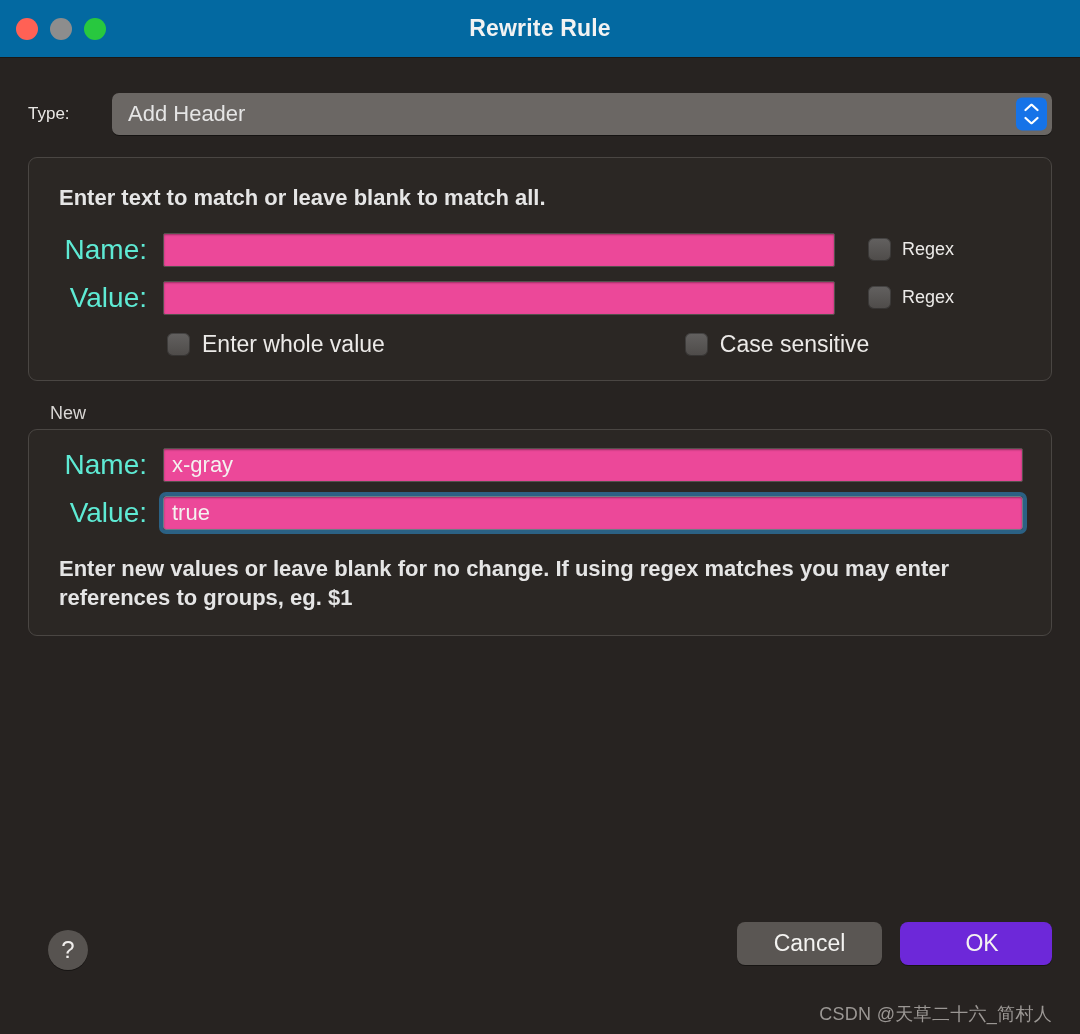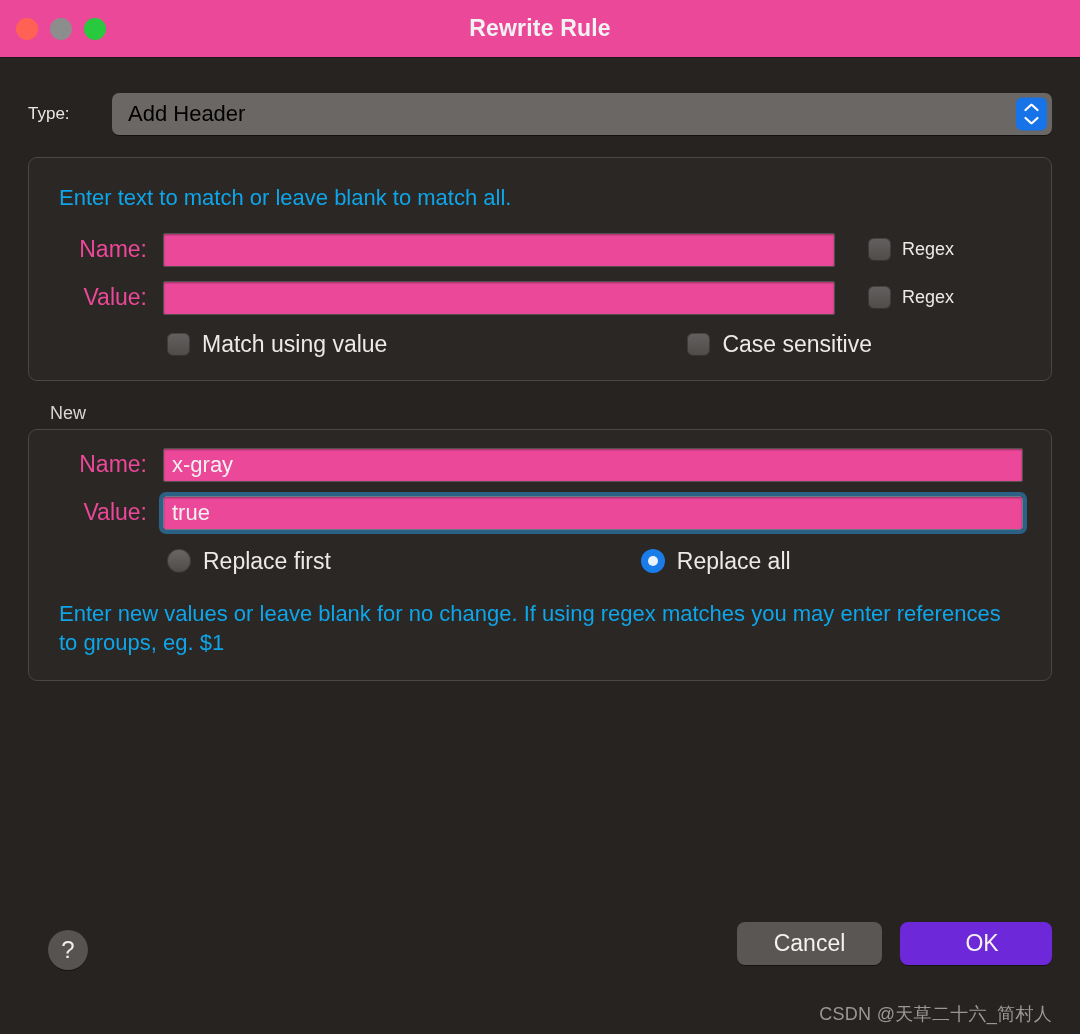--- a/index.html
+++ b/index.html
@@ -17,21 +17,21 @@
     height: 1034px;
     background: #272321;
     overflow: hidden;
     box-sizing: border-box;
   }
 
   
   .titlebar {
     position: relative;
     height: 57px;
-    background: #ec4899;
+    background: #0369a1;
     display: flex;
     align-items: center;
     justify-content: center;
     border-bottom: 1px solid #1b1816;
   }
   .traffic {
     position: absolute;
     left: 16px;
     top: 50%;
     transform: translateY(-50%);
@@ -81,21 +81,21 @@
     background: #6b6764;
     border-radius: 7px;
     display: flex;
     align-items: center;
     padding-left: 16px;
     box-sizing: border-box;
     box-shadow: 0 1px 0 rgba(0,0,0,.45);
   }
   .popup-value {
     font-size: 22px;
-    color: #000000;
+    color: #e5e5e5;
   }
   .stepper {
     position: absolute;
     right: 5px;
     top: 50%;
     transform: translateY(-50%);
     width: 31px;
     height: 33px;
     background: #1673e8;
     border-radius: 6px;
@@ -187,38 +187,38 @@
     top: 7px;
     width: 10px;
     height: 10px;
     border-radius: 50%;
     background: #e9f1fb;
   }
 
   
   .hint {
     font-size: 22px;
-    font-weight: normal;
-    color: #0ea5e9;
+    font-weight: bold;
+    color: #e5e5e5;
     margin: 7px 0 20px 2px;
     line-height: 1.35;
   }
   .hint.below { margin: 24px 0 4px 2px; }
 
   .field-row {
     display: flex;
     align-items: center;
     margin-bottom: 14px;
   }
   .field-label {
     width: 106px;
     text-align: right;
     padding-right: 16px;
-    font-size: 23px;
-    color: #ec4899;
+    font-size: 28px;
+    color: #5eead4;
     box-sizing: border-box;
   }
   .txt {
     height: 34px;
     background: #ec4899;
     border: 1px solid #55504d;
     border-radius: 2px;
     display: flex;
     align-items: center;
     padding: 0 8px;
@@ -363,21 +363,21 @@
           <div class="txt match-w"></div>
           <div class="regex-opt">
             <span class="cb"></span>
             <span class="regex-label">Regex</span>
           </div>
         </div>
 
         <div class="sub-opts">
           <div class="opt">
             <span class="cb"></span>
-            <span class="opt-label">Match using value</span>
+            <span class="opt-label">Enter whole value</span>
           </div>
           <div class="opt second">
             <span class="cb"></span>
             <span class="opt-label">Case sensitive</span>
           </div>
         </div>
       </div>
     </div>
 
     <div class="group">
@@ -387,30 +387,20 @@
         <div class="field-row">
           <div class="field-label">Name:</div>
           <div class="txt new-w">x-gray</div>
         </div>
 
         <div class="field-row">
           <div class="field-label">Value:</div>
           <div class="txt new-w focused">true</div>
         </div>
 
-        <div class="new-opts">
-          <div class="opt">
-            <span class="rb"></span>
-            <span class="opt-label">Replace first</span>
-          </div>
-          <div class="opt second">
-            <span class="rb on"></span>
-            <span class="opt-label">Replace all</span>
-          </div>
-        </div>
 
         <div class="hint below">Enter new values or leave blank for no change. If using regex matches you may enter references to groups, eg. $1</div>
       </div>
     </div>
 
   </div>
 
   <div class="footer">
     <div class="help-btn">?</div>
     <div class="btn-group">

